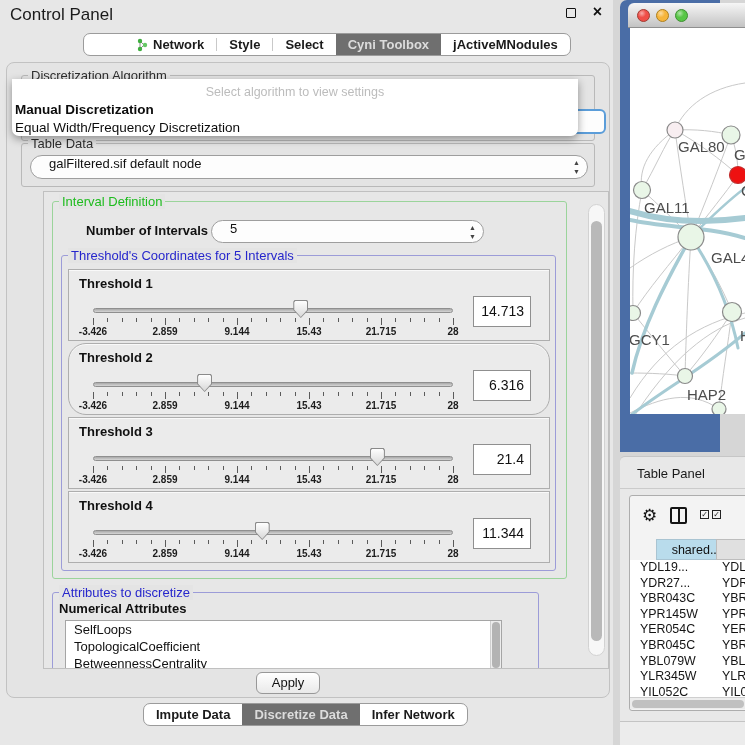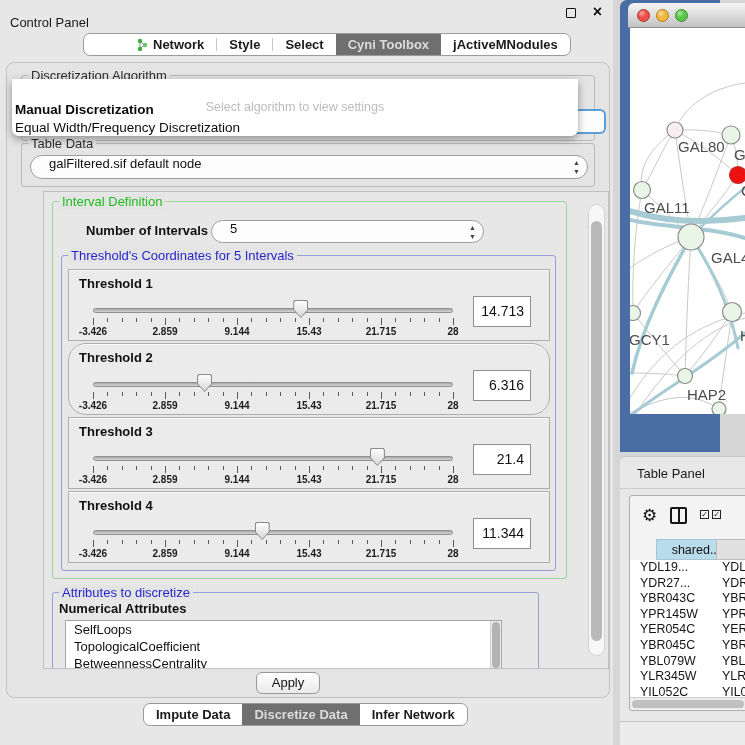--- a/index.html
+++ b/index.html
@@ -3,21 +3,21 @@
 <meta charset="utf-8">
 <style>
   * { margin:0; padding:0; box-sizing:border-box; }
   html,body { width:745px; height:745px; }
   body { font-family:"Liberation Sans", sans-serif; background:#d6d6d6; overflow:hidden; }
   #app { position:relative; width:745px; height:745px; background:#d6d6d6; }
 
   
   #control-panel { position:absolute; left:0; top:0; width:613px; height:745px; background:#e7e7e7; }
   #cp-titlebar { position:absolute; left:0; top:0; width:100%; height:24px; }
-  #cp-title { position:absolute; left:10px; top:15px; font-size:13px; color:#1a1a1a; }
+  #cp-title { position:absolute; left:10px; top:5px; font-size:17px; color:#1a1a1a; }
   #float-btn { position:absolute; right:37px; top:8px; width:10px; height:10px; border:1.6px solid #111; border-radius:1px; }
   #close-btn { position:absolute; right:11px; top:2px; font-size:16px; font-weight:900; color:#111; line-height:20px; }
 
   .pill { position:absolute; display:flex; align-items:stretch; height:23px; background:#fff;
           border:1px solid #9b9b9b; border-radius:7px; overflow:hidden; font-size:13px; font-weight:bold; color:#1a1a1a; }
   .pill .seg { display:flex; align-items:center; padding:0 12px; white-space:nowrap; }
   .pill .seg.sel { background:#6f6f6f; color:#dcdcdc; }
   .pill .vsep { width:1px; background:#c9c9c9; margin:4px 0; }
   #top-tabs { left:83px; top:33px;padding-left:40px; }
   #bottom-tabs { left:143px; top:703px; }
@@ -35,21 +35,21 @@
            font-size:13px; color:#111; display:flex; align-items:flex-start; padding:0 18px; }
   .combo .stepper { position:absolute; right:7px; top:2px; display:flex; flex-direction:column; line-height:9px;
                     font-size:7px; color:#444; }
 
   
   #algo-combo { left:22px; top:33px; width:562px; height:25px; border:2px solid #5b9dd9; border-radius:6px;
                 background:#fdfdfd; position:absolute; }
 
   #algo-popup { position:absolute; left:12px; top:79px; width:566px; height:57px; background:#fff; z-index:50;
                 border-radius:0 0 7px 7px; box-shadow:0 3px 9px rgba(0,0,0,.38); overflow:hidden; }
-  #algo-popup .ph { text-align:center; color:#bcbcbc; font-size:12.5px; padding-top:21px; height:22px; }
+  #algo-popup .ph { text-align:center; color:#bcbcbc; font-size:12.5px; padding-top:6px; height:22px; }
   #algo-popup .opt { font-size:13.5px; color:#0c0c0c; padding:1px 2px 1px 3px; line-height:16px; }
   #algo-popup .opt.b { font-weight:bold; }
 
   
   #inner-panel { position:absolute; left:36px; top:128px; width:566px; height:478px; background:#e7e7e7;
                  border:1px solid #c0c0c0; overflow:hidden; }
   #panel-scroll { position:absolute; right:3px; top:12px; width:17px; height:452px; background:#f7f7f7;
                   border:1px solid #d2d2d2; border-radius:9px; }
   #panel-scroll .thumb { position:absolute; left:2px; top:16px; width:11px; height:420px; background:#b9b9b9; border-radius:6px; }
 

